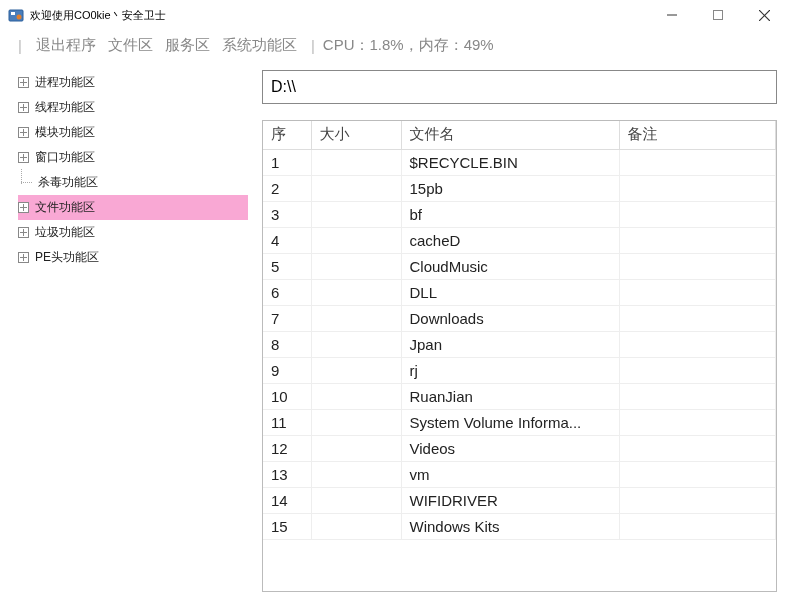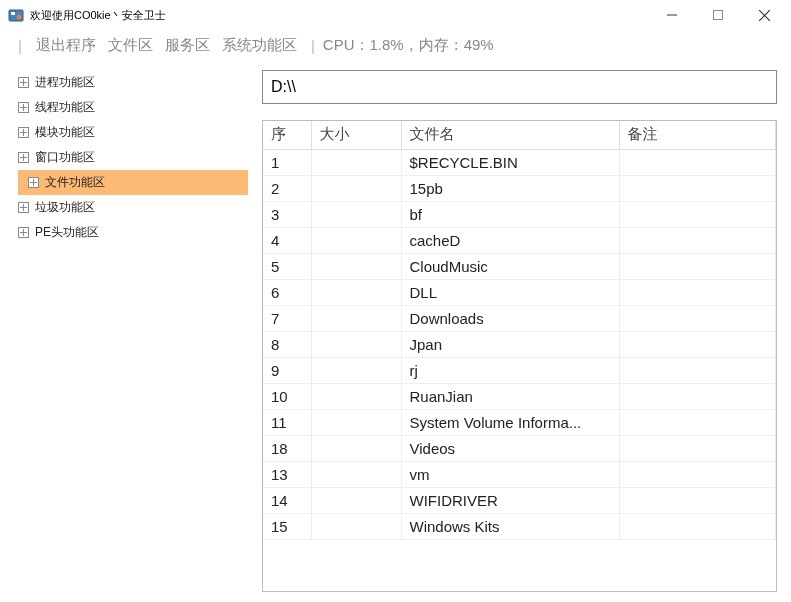--- a/index.html
+++ b/index.html
@@ -18,21 +18,21 @@
   .client { padding: 10px 14px 10px 18px; display: flex; gap: 14px; height: calc(100% - 60px); }
   .sidebar { width: 230px; }
   .tree { list-style: none; font-size: 12px; color: #222; }
   .tree li { display: flex; align-items: center; height: 25px; cursor: default; }
   .tree .exp { width: 11px; height: 11px; border: 1px solid #888; margin-right: 6px; position: relative; background: #fff; }
   .tree .exp::before { content: ""; position: absolute; top: 4px; left: 1px; right: 1px; height: 1px; background: #888; }
   .tree .exp.plus::after { content: ""; position: absolute; left: 4px; top: 1px; bottom: 1px; width: 1px; background: #888; }
   .tree .branch { width: 14px; height: 11px; margin-right: 6px; position: relative; }
   .tree .branch::before { content: ""; position: absolute; left: 3px; top: -8px; bottom: 4px; width: 1px; border-left: 1px dotted #aaa; }
   .tree .branch::after { content: ""; position: absolute; left: 3px; right: 0; top: 5px; height: 1px; border-top: 1px dotted #aaa; }
-  .tree li.selected { background: #fdba74; padding-left: 10px; }
+  .tree li.selected { background: #f9a8d4; }
 
   .main { flex: 1; display: flex; flex-direction: column; }
   .pathbox { height: 34px; border: 1px solid #888; width: 100%; padding: 4px 8px; font-size: 16px; font-family: "SimSun", sans-serif; outline: none; }
   .tablewrap { margin-top: 16px; border: 1px solid #bbb; flex: 1; overflow: hidden; }
   table { border-collapse: collapse; width: 100%; font-size: 15px; color: #222; table-layout: fixed; }
   th { text-align: left; font-weight: normal; color: #444; padding: 4px 8px; border-right: 1px solid #ddd; border-bottom: 1px solid #ddd; background: #fff; height: 28px; }
   td { padding: 2px 8px; border-right: 1px solid #eee; border-bottom: 1px solid #eee; height: 26px; white-space: nowrap; overflow: hidden; text-overflow: ellipsis; }
   .col-seq { width: 48px; }
   .col-size { width: 90px; }
   .col-name { width: 218px; }
@@ -91,20 +91,24 @@
           <span>线程功能区</span>
         </li>
         <li>
           <span class="exp plus"></span>
           <span>模块功能区</span>
         </li>
         <li>
           <span class="exp plus"></span>
           <span>窗口功能区</span>
         </li>
+        <li>
+          <span class="branch"></span>
+          <span>杀毒功能区</span>
+        </li>
         <li class="selected">
           <span class="exp plus"></span>
           <span>文件功能区</span>
         </li>
         <li>
           <span class="exp plus"></span>
           <span>垃圾功能区</span>
         </li>
         <li>
           <span class="exp plus"></span>
@@ -186,21 +190,21 @@
               <td>RuanJian</td>
               <td></td>
             </tr>
             <tr>
               <td>11</td>
               <td></td>
               <td>System Volume Informa...</td>
               <td></td>
             </tr>
             <tr>
-              <td>18</td>
+              <td>12</td>
               <td></td>
               <td>Videos</td>
               <td></td>
             </tr>
             <tr>
               <td>13</td>
               <td></td>
               <td>vm</td>
               <td></td>
             </tr>

